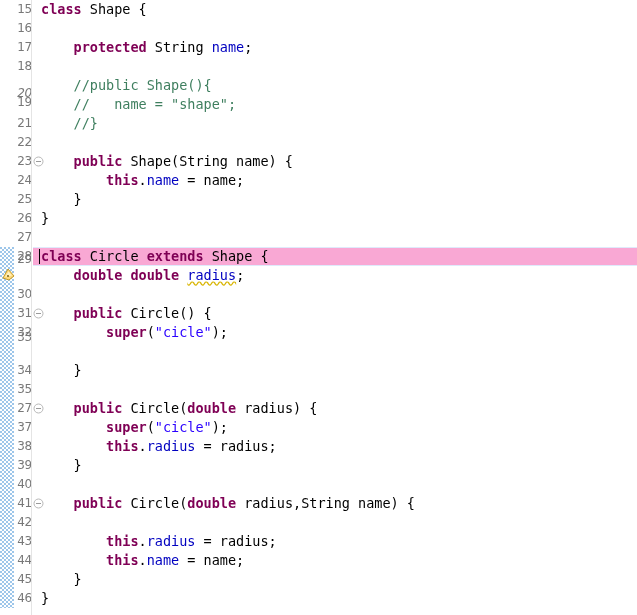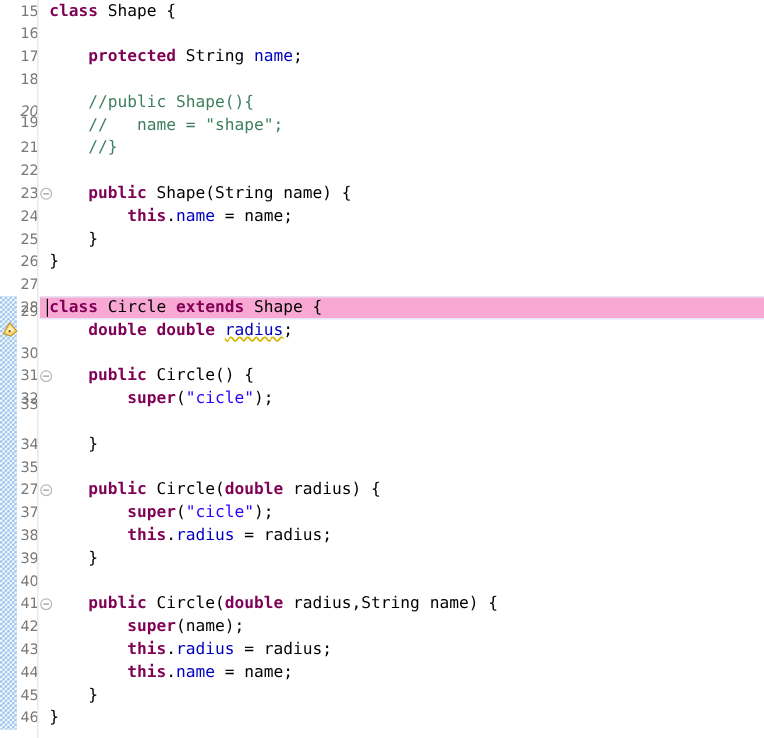--- a/index.html
+++ b/index.html
@@ -276,21 +276,20 @@
       <div class="code-line" style="top: 304px;"><span class="pln">    </span><span class="kw">public</span><span class="pln"> Circle() {</span></div>
       <div class="code-line" style="top: 323px;"><span class="pln">        </span><span class="kw">super</span><span class="pln">(</span><span class="str">"cicle"</span><span class="pln">);</span></div>
       <div class="code-line" style="top: 361px;"><span class="pln">    }</span></div>
       <div class="code-line" style="top: 380px;">&nbsp;</div>
       <div class="code-line" style="top: 399px;"><span class="pln">    </span><span class="kw">public</span><span class="pln"> Circle(</span><span class="kw">double</span><span class="pln"> radius) {</span></div>
       <div class="code-line" style="top: 418px;"><span class="pln">        </span><span class="kw">super</span><span class="pln">(</span><span class="str">"cicle"</span><span class="pln">);</span></div>
       <div class="code-line" style="top: 437px;"><span class="pln">        </span><span class="kw">this</span><span class="pln">.</span><span class="fld">radius</span><span class="pln"> = radius;</span></div>
       <div class="code-line" style="top: 456px;"><span class="pln">    }</span></div>
       <div class="code-line" style="top: 475px;">&nbsp;</div>
       <div class="code-line" style="top: 494px;"><span class="pln">    </span><span class="kw">public</span><span class="pln"> Circle(</span><span class="kw">double</span><span class="pln"> radius,String name) {</span></div>
-      <div class="code-line" style="top: 513px;"><span class="pln">        </span><span class="kw">super</span><span class="pln">(name);</span></div>
       <div class="code-line" style="top: 532px;"><span class="pln">        </span><span class="kw">this</span><span class="pln">.</span><span class="fld">radius</span><span class="pln"> = radius;</span></div>
       <div class="code-line" style="top: 551px;"><span class="pln">        </span><span class="kw">this</span><span class="pln">.</span><span class="fld">name</span><span class="pln"> = name;</span></div>
       <div class="code-line" style="top: 570px;"><span class="pln">    }</span></div>
       <div class="code-line" style="top: 589px;"><span class="pln">}</span></div>
     </div>
 
 <div class="caret" style="left: 39px; top: 249px; height: 15px;"></div>
   </div>
 
 </body></html>

